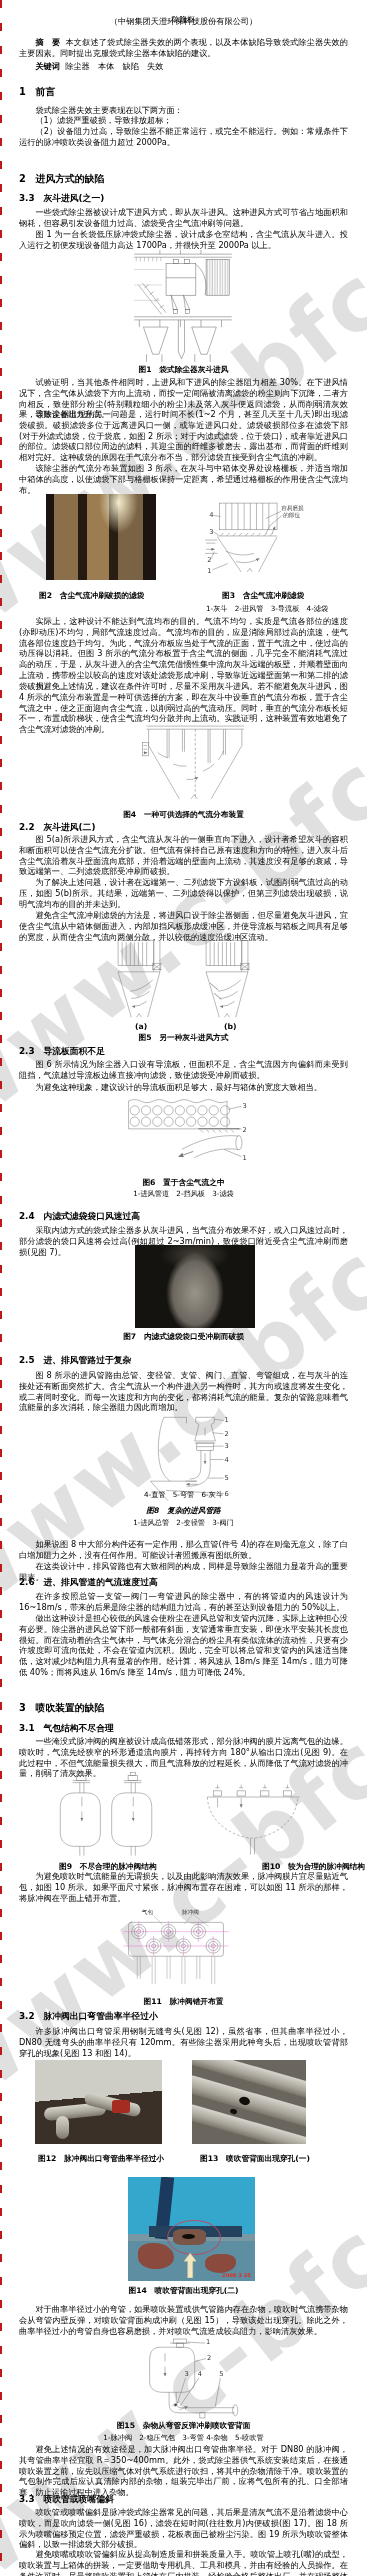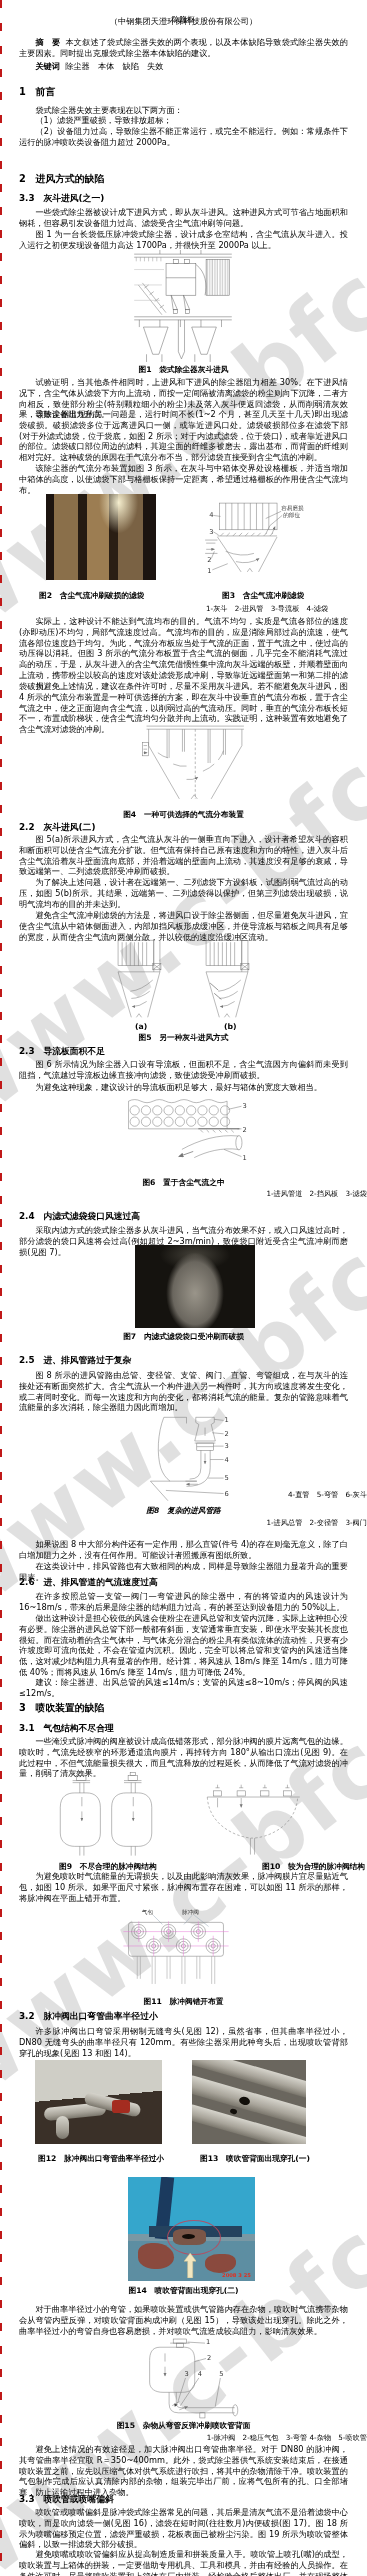--- a/index.html
+++ b/index.html
@@ -11,21 +11,21 @@
   .redge{position:absolute;left:0;top:0;width:2.1px;height:100%;
       background:repeating-linear-gradient(180deg,#c01818 0 8.2px,transparent 8.2px 23px);}
   .ctr{position:absolute;left:0;width:367px;text-align:center;}
   .para{position:absolute;left:19px;width:329px;font-size:8.2px;line-height:10.8px;
       text-align:justify;text-indent:2em;}
   .h1{position:absolute;left:19px;font-size:9.8px;font-weight:bold;white-space:nowrap;}
   .h2{position:absolute;left:19px;font-size:8.8px;font-weight:bold;white-space:nowrap;}
   .cap{position:absolute;font-size:7.7px;font-weight:bold;white-space:nowrap;}
   .capc{position:absolute;left:0;width:367px;text-align:center;font-size:7.7px;font-weight:bold;}
   .leg{position:absolute;font-size:7.2px;white-space:nowrap;}
-  .legc{position:absolute;left:0;width:367px;text-align:right;font-size:7.2px;}
+  .legc{position:absolute;left:0;width:367px;text-align:center;font-size:7.2px;}
   .rl{font-weight:bold;margin-right:5.2px;}
   .ph{position:absolute;overflow:hidden;}
   .fig{position:absolute;}
   svg{display:block;}
   svg text{font-family:"DejaVu Sans",sans-serif;}
   .ph2{background:
     radial-gradient(ellipse 28px 44px at 66% 10%, rgba(252,246,214,.95), rgba(252,246,214,0) 70%),
     linear-gradient(90deg,#1c1410 0 7%,#8a6f4a 7% 29%,#241a12 29% 37%,#9c7d52 37% 57%,#2a1e14 57% 65%,#7a6244 65% 88%,#1c1410 88%);}
   .ph7{background:
     radial-gradient(ellipse 37px 52px at 50% 58%, #9a958a, #6a665e 60%, rgba(0,0,0,0) 78%),
@@ -280,21 +280,20 @@
   <div class="capc" style="top:1506px;font-style:italic;">图8　复杂的进风管路</div>
   <div class="legc" style="top:1518px;">1-进风总管　2-变径管　3-阀门</div>
   <div class="legc" style="top:1490px;">4-直管　5-弯管　6-灰斗</div>
 
   <div class="para" style="top:1539px;">如果说图 8 中大部分构件还有一定作用，那么直管(件号 4)的存在则毫无意义，除了白白增加阻力之外，没有任何作用。可能设计者照搬原有图纸所致。</div>
   <div class="para" style="top:1561px;">在这类设计中，排风管路也有大致相同的构成，同样是导致除尘器阻力显著升高的重要因素。</div>
 
   <div class="h2" style="top:1577px;">2.6　进、排风管道的气流速度过高</div>
   <div class="para" style="top:1591px;">在许多按照总管—支管—阀门—弯管进风的除尘器中，有的将管道内的风速设计为 16~18m/s，带来的后果是除尘器的结构阻力过高，有的甚至达到设备阻力的 50%以上。</div>
   <div class="para" style="top:1613px;">做出这种设计是担心较低的风速会使粉尘在进风总管和支管内沉降，实际上这种担心没有必要。除尘器的进风总管下部一般都有斜面，支管通常垂直安装，即使水平安装其长度也很短。而在流动着的含尘气体中，与气体充分混合的粉尘具有类似流体的流动性，只要有少许坡度即可流向低处，不会在管道内沉积。因此，完全可以将总管和支管内的风速适当降低，这对减少结构阻力具有显著的作用。经计算，将风速从 18m/s 降至 14m/s，阻力可降低 40%；而将风速从 16m/s 降至 14m/s，阻力可降低 24%。</div>
-  <div class="para" style="top:1677px;">建议：除尘器进、出风总管的风速≤14m/s；支管的风速≤8~10m/s；停风阀的风速≤12m/s。</div>
 
   <div class="h1" style="top:1702px;">3　喷吹装置的缺陷</div>
   <div class="h2" style="top:1723px;">3.1　气包结构不尽合理</div>
   <div class="para" style="top:1736px;">一些淹没式脉冲阀的阀座被设计成高低错落形式，部分脉冲阀的膜片远离气包的边缘。喷吹时，气流先经狭窄的环形通道流向膜片，再掉转方向 180°从输出口流出(见图 9)。在此过程中，不但气流能量损失很大，而且气流释放的过程延长，从而降低了气流对滤袋的冲量，削弱了清灰效果。</div>
 
   <div class="fig" style="left:50px;top:1771px;">
     <svg width="111" height="87" viewBox="0 0 216 168" stroke="#777" fill="none" stroke-width="1">
       <defs>
           <marker id="a9" markerWidth="8" markerHeight="8" refX="6" refY="3" orient="auto">
             <path d="M0,0L7,3L0,6Z" fill="#777" stroke="none"></path>

